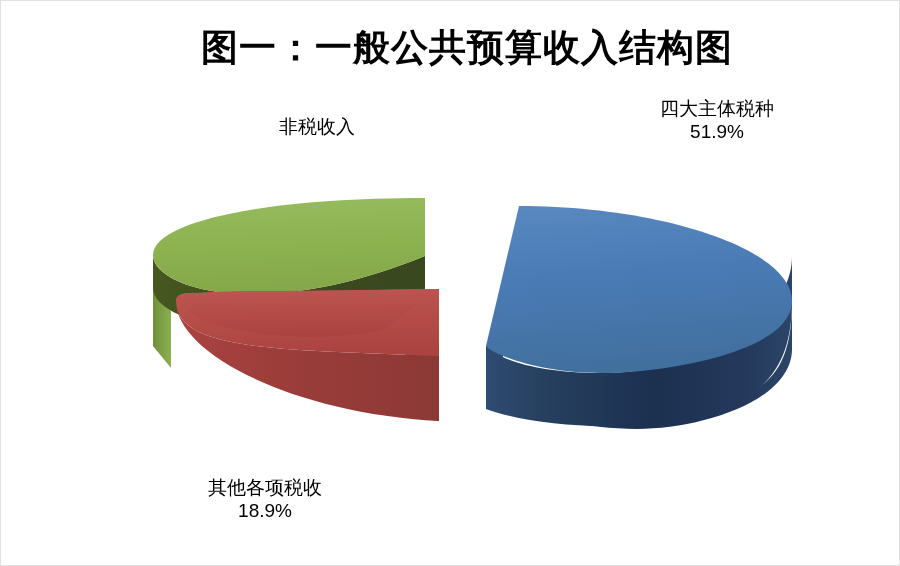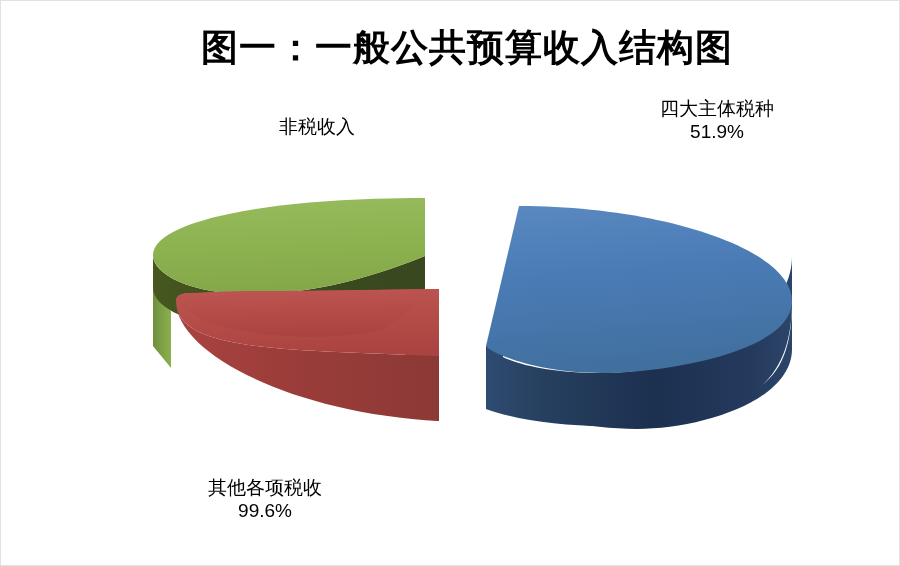--- a/index.html
+++ b/index.html
@@ -192,16 +192,16 @@
     <span class="lbl-name">四大主体税种</span>
     <span class="lbl-pct">51.9%</span>
   </div>
 
   <div class="data-label" id="label-green">
     <span class="lbl-name">非税收入</span>
   </div>
 
   <div class="data-label" id="label-red">
     <span class="lbl-name">其他各项税收</span>
-    <span class="lbl-pct">99.6%</span>
+    <span class="lbl-pct">18.9%</span>
   </div>
 
 </div>
 
 </body></html>

